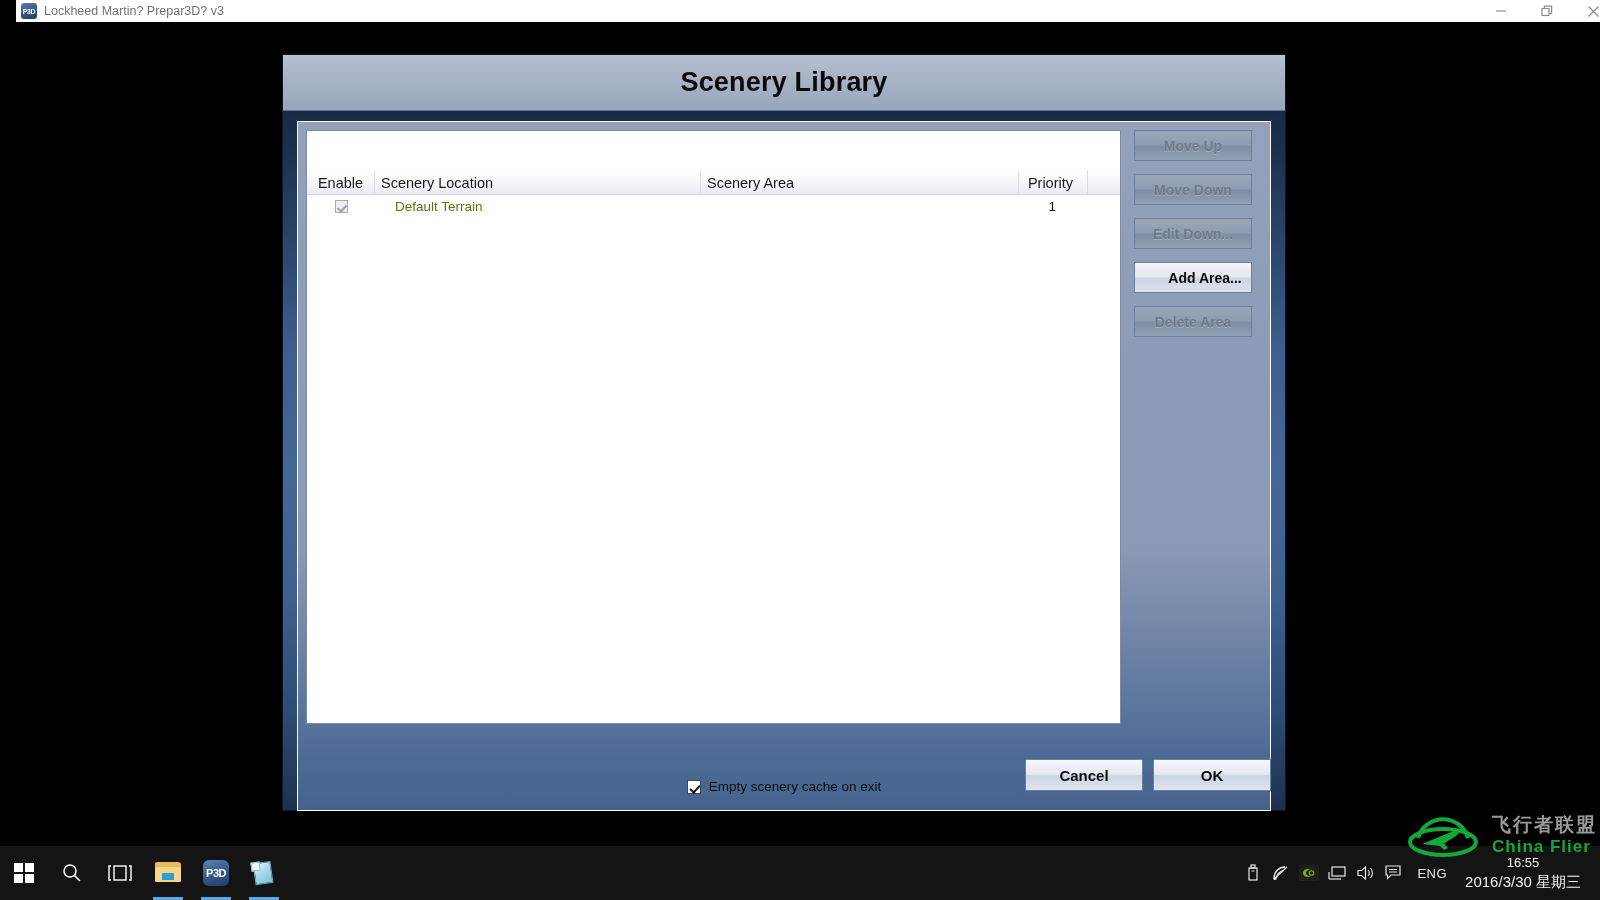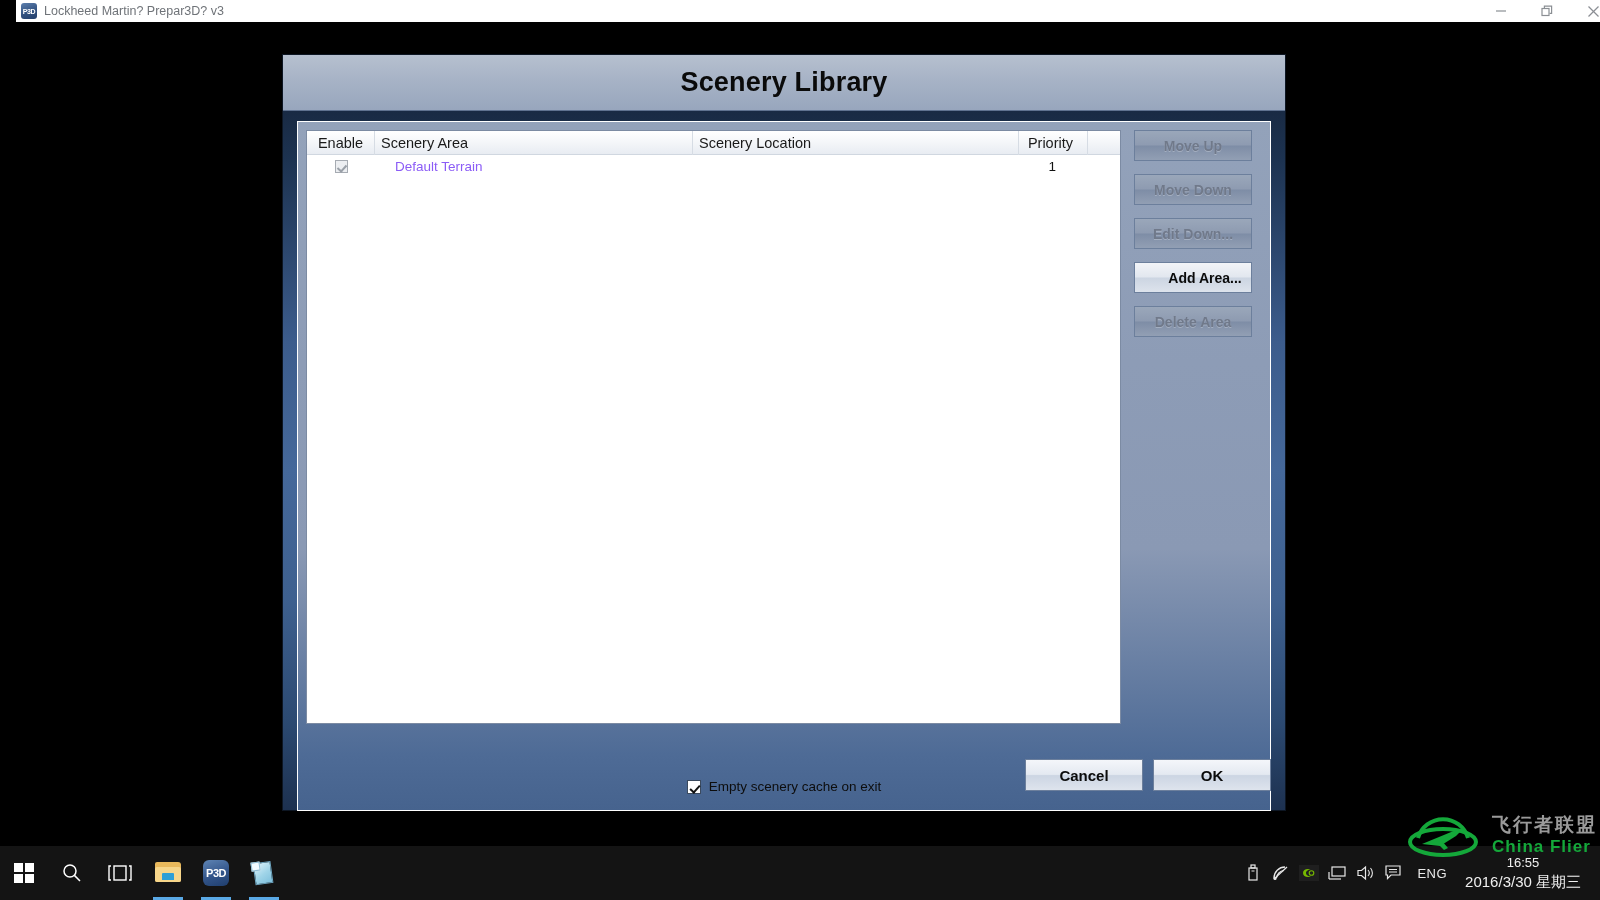--- a/index.html
+++ b/index.html
@@ -61,36 +61,37 @@
 
   
   #listview {
     position:absolute; left:8px; top:8px; width:815px; height:594px;
     background:#ffffff; border:1px solid #7c8ba3;
   }
   #lv-head {
     display:flex; height:24px;
     background:linear-gradient(180deg,#ffffff 0%,#f4f6f9 50%,#e8ecf2 100%);
     border-bottom:1px solid #d0d7e0;
+    margin-top:40px;
   }
   .lv-th {
     font-size:14.5px; color:#1a1a1a; display:flex; align-items:center;
     padding-left:6px; border-right:1px solid #d6dce4; height:24px;
   }
   .lv-th.center { justify-content:center; padding-left:0; }
   .lv-th.right { justify-content:flex-end; padding-right:14px; }
   .col-enable   { width:68px; }
   .col-area     { width:318px; }
   .col-location { width:326px; }
   .col-priority { width:69px; }
   .col-end      { width:32px; border-right:none; }
 
   .lv-row { display:flex; height:22px; align-items:center; }
   .lv-td { font-size:13.5px; display:flex; align-items:center; height:22px; }
-  .lv-td.area { color:#8b5cf6; padding-left:20px; }
+  .lv-td.area { color:#4d7c0f; padding-left:20px; }
   .lv-td.center { justify-content:center; }
   .lv-td.right { justify-content:flex-end; padding-right:32px; color:#111; }
 
   .cb-disabled {
     width:13px; height:13px; background:#eceef1; border:1px solid #a6abb2;
     position:relative;
   }
   .cb-disabled::after {
     content:""; position:absolute; left:3px; top:2px;
     width:4px; height:7px; border:solid #9aa0a8; border-width:0 2px 2px 0;
@@ -233,22 +234,22 @@
     <div id="dlg-header">
       <div id="dlg-title">Scenery Library</div>
     </div>
 
     <div id="panel">
       <div id="panel-inner">
 
         <div id="listview">
           <div id="lv-head">
             <div class="lv-th col-enable center">Enable</div>
+            <div class="lv-th col-location">Scenery Location</div>
             <div class="lv-th col-area">Scenery Area</div>
-            <div class="lv-th col-location">Scenery Location</div>
             <div class="lv-th col-priority right">Priority</div>
             <div class="lv-th col-end"></div>
           </div>
 
           <div class="lv-row">
             <div class="lv-td col-enable center">
               <span class="cb-disabled"></span>
             </div>
             <div class="lv-td col-area area">Default Terrain</div>
             <div class="lv-td col-location"></div>

